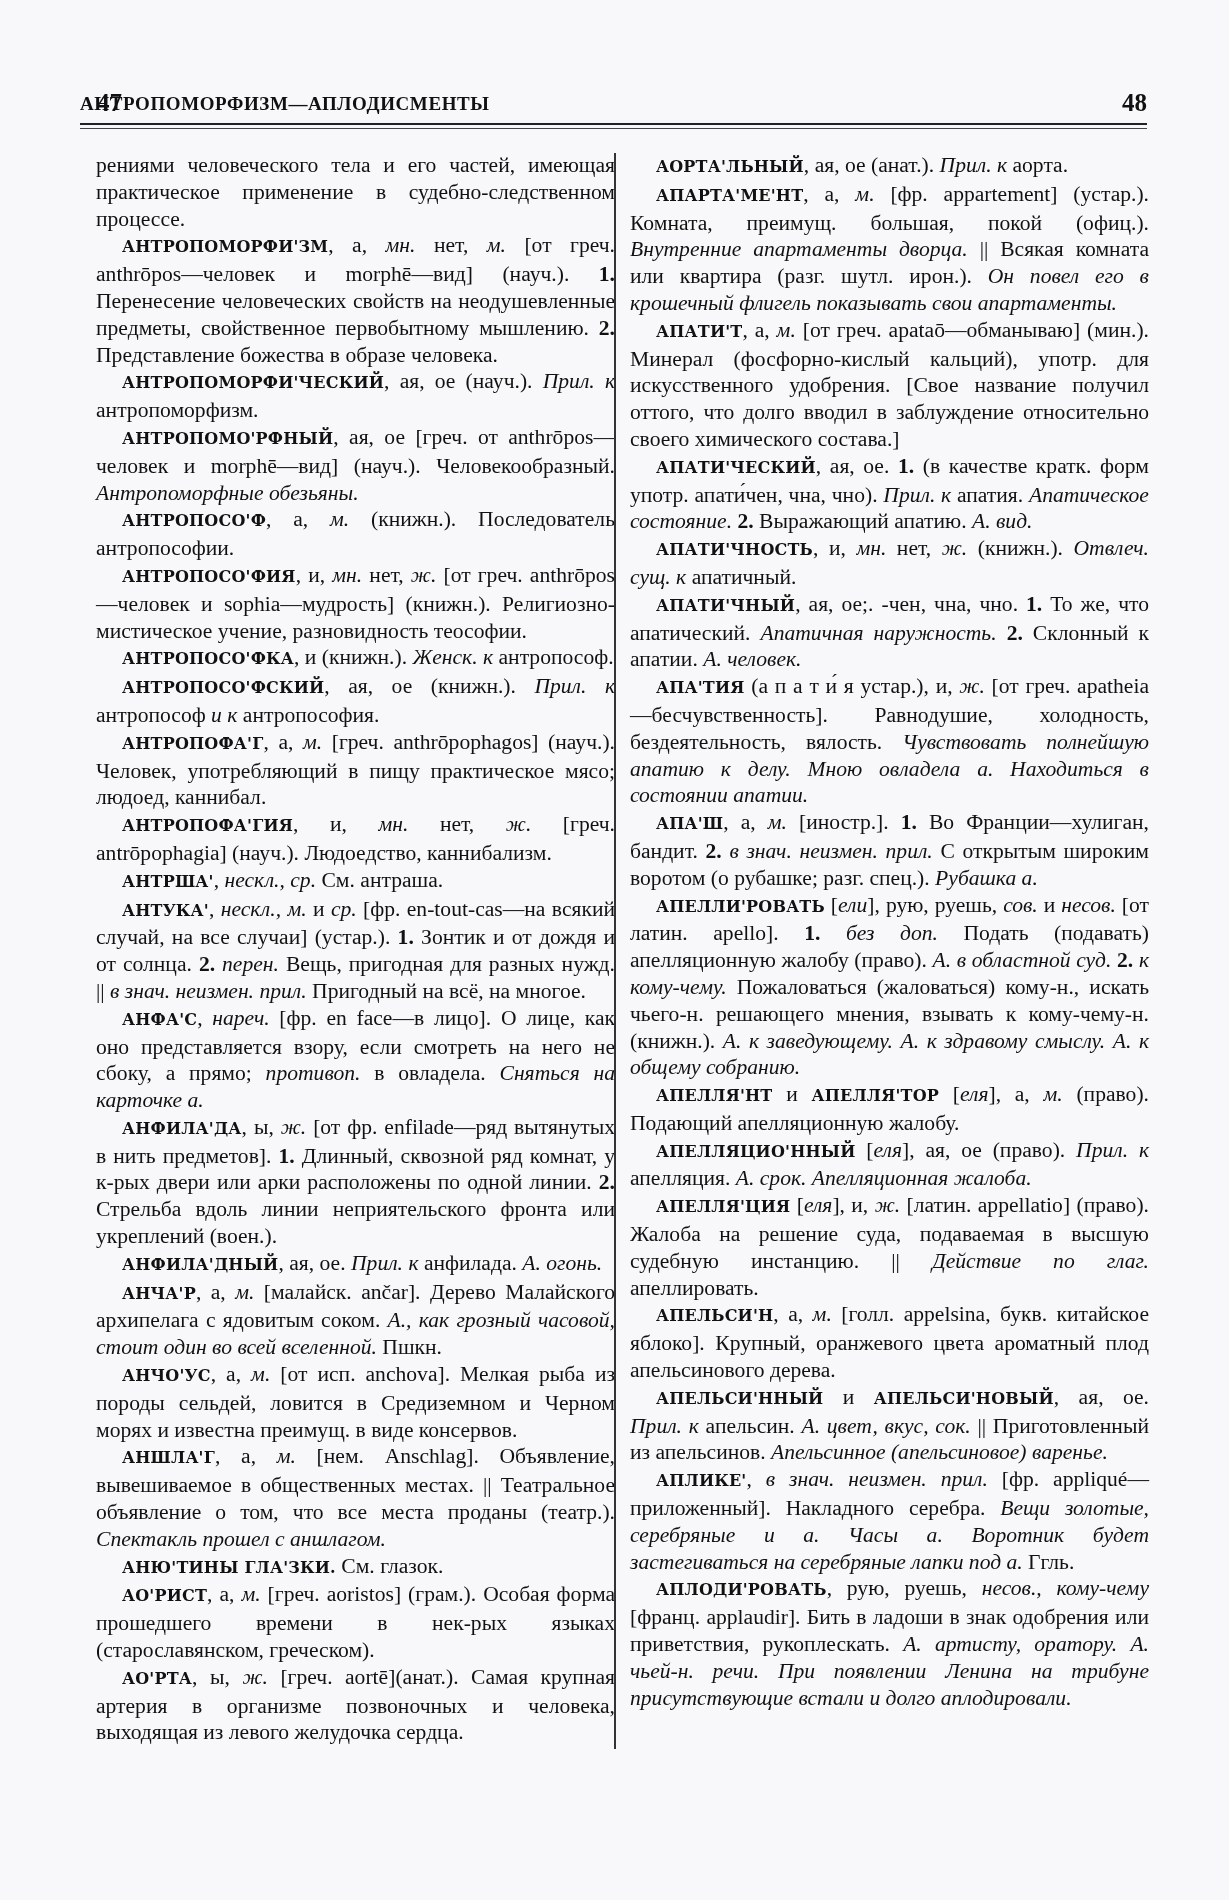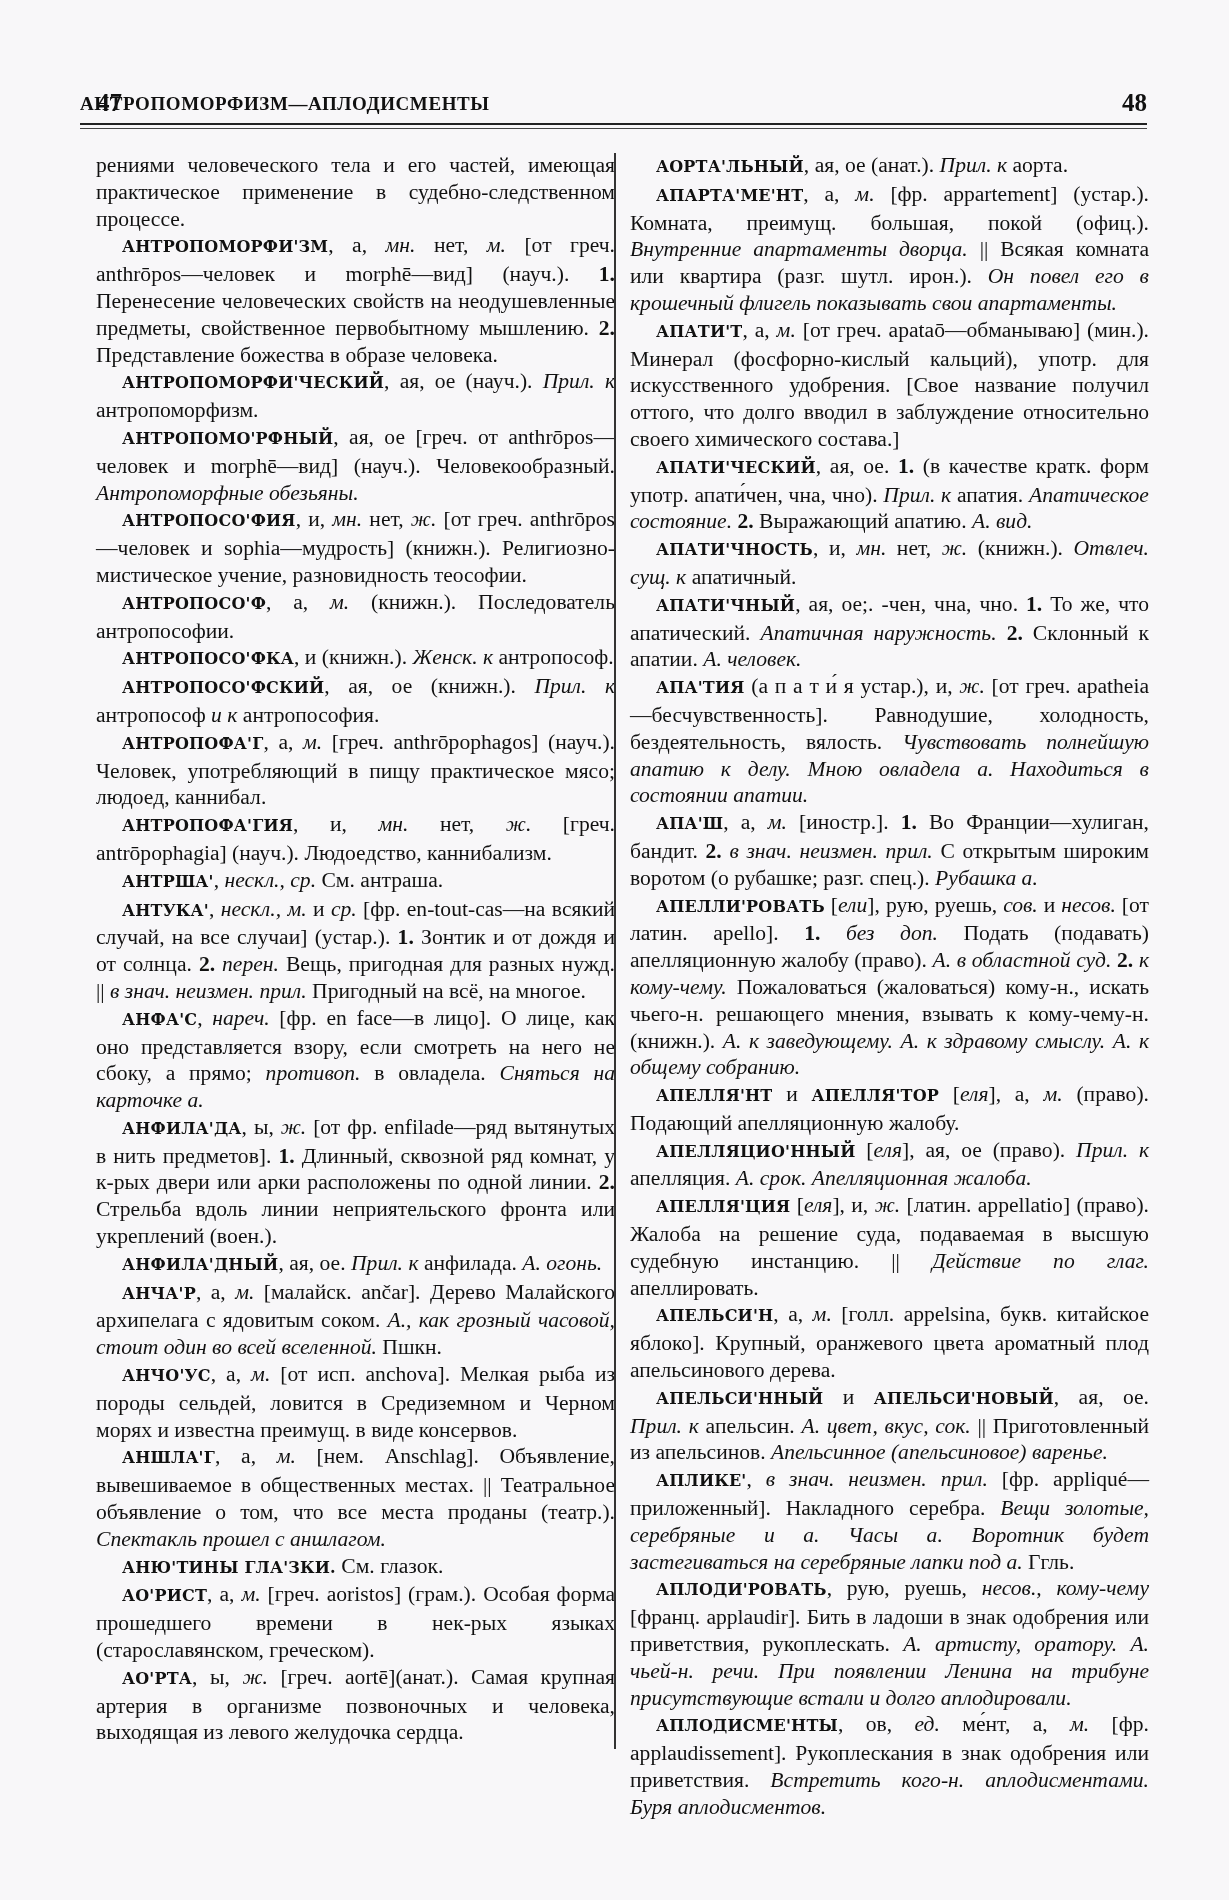--- a/index.html
+++ b/index.html
@@ -53,22 +53,22 @@
   <span class="running-title">АНТРОПОМОРФИЗМ—АПЛОДИСМЕНТЫ</span>
   <span class="pnum right">48</span>
 </div>
 <div class="rule-double"></div>
 
 <div class="column left" id="col-0">
     <p class="entry"><span>рениями человеческого тела и его частей, имеющая практическое применение в судебно-следственном процессе.</span></p>
     <p class="entry indent"><span class="hw">АНТРОПОМОРФИ'ЗМ</span><span>, а, </span><span class="it">мн.</span><span> нет, </span><span class="it">м.</span><span> [от греч. anthrōpos—человек и morphē—вид] (науч.). </span><span class="b">1.</span><span> Перенесение человеческих свойств на неодушевленные предметы, свойственное первобытному мышлению. </span><span class="b">2.</span><span> Представление божества в образе человека.</span></p>
     <p class="entry indent"><span class="hw">АНТРОПОМОРФИ'ЧЕСКИЙ</span><span>, ая, ое (науч.). </span><span class="it">Прил. к</span><span> антропоморфизм.</span></p>
     <p class="entry indent"><span class="hw">АНТРОПОМО'РФНЫЙ</span><span>, ая, ое [греч. от anthrōpos—человек и morphē—вид] (науч.). Человекообразный. </span><span class="it">Антропоморфные обезьяны.</span></p>
+    <p class="entry indent"><span class="hw">АНТРОПОСО'Ф</span><span>, а, </span><span class="it">м.</span><span> (книжн.). Последователь антропософии.</span></p>
     <p class="entry indent"><span class="hw">АНТРОПОСО'ФИЯ</span><span>, и, </span><span class="it">мн.</span><span> нет, </span><span class="it">ж.</span><span> [от греч. anthrōpos—человек и sophia—мудрость] (книжн.). Религиозно-мистическое учение, разновидность теософии.</span></p>
-    <p class="entry indent"><span class="hw">АНТРОПОСО'Ф</span><span>, а, </span><span class="it">м.</span><span> (книжн.). Последователь антропософии.</span></p>
     <p class="entry indent"><span class="hw">АНТРОПОСО'ФКА</span><span>, и (книжн.). </span><span class="it">Женск. к</span><span> антропософ.</span></p>
     <p class="entry indent"><span class="hw">АНТРОПОСО'ФСКИЙ</span><span>, ая, ое (книжн.). </span><span class="it">Прил. к</span><span> антропософ </span><span class="it">и к</span><span> антропософия.</span></p>
     <p class="entry indent"><span class="hw">АНТРОПОФА'Г</span><span>, а, </span><span class="it">м.</span><span> [греч. anthrōpophagos] (науч.). Человек, употребляющий в пищу практическое мясо; людоед, каннибал.</span></p>
     <p class="entry indent"><span class="hw">АНТРОПОФА'ГИЯ</span><span>, и, </span><span class="it">мн.</span><span> нет, </span><span class="it">ж.</span><span> [греч. antrōpophagia] (науч.). Людоедство, каннибализм.</span></p>
     <p class="entry indent"><span class="hw">АНТРША'</span><span>, </span><span class="it">нескл., ср.</span><span> См. антраша.</span></p>
     <p class="entry indent"><span class="hw">АНТУКА'</span><span>, </span><span class="it">нескл., м.</span><span> и </span><span class="it">ср.</span><span> [фр. en-tout-cas—на всякий случай, на все случаи] (устар.). </span><span class="b">1.</span><span> Зонтик и от дождя и от солнца. </span><span class="b">2.</span><span> </span><span class="it">перен.</span><span> Вещь, пригодная для разных нужд. || </span><span class="it">в знач. неизмен. прил.</span><span> Пригодный на всё, на многое.</span></p>
     <p class="entry indent"><span class="hw">АНФА'С</span><span>, </span><span class="it">нареч.</span><span> [фр. en face—в лицо]. О лице, как оно представляется взору, если смотреть на него не сбоку, а прямо; </span><span class="it">противоп.</span><span> в овладела. </span><span class="it">Сняться на карточке а.</span></p>
     <p class="entry indent"><span class="hw">АНФИЛА'ДА</span><span>, ы, </span><span class="it">ж.</span><span> [от фр. enfilade—ряд вытянутых в нить предметов]. </span><span class="b">1.</span><span> Длинный, сквозной ряд комнат, у к-рых двери или арки расположены по одной линии. </span><span class="b">2.</span><span> Стрельба вдоль линии неприятельского фронта или укреплений (воен.).</span></p>
     <p class="entry indent"><span class="hw">АНФИЛА'ДНЫЙ</span><span>, ая, ое. </span><span class="it">Прил. к</span><span> анфилада. </span><span class="it">А. огонь.</span></p>
     <p class="entry indent"><span class="hw">АНЧА'Р</span><span>, а, </span><span class="it">м.</span><span> [малайск. ančar]. Дерево Малайского архипелага с ядовитым соком. </span><span class="it">А., как грозный часовой, стоит один во всей вселенной.</span><span> Пшкн.</span></p>
@@ -89,14 +89,13 @@
     <p class="entry indent"><span class="hw">АПА'ТИЯ</span><span> (а п а т и́ я  устар.), и, </span><span class="it">ж.</span><span> [от греч. apatheia—бесчувственность]. Равнодушие, холодность, бездеятельность, вялость. </span><span class="it">Чувствовать полнейшую апатию к делу. Мною овладела а. Находиться в состоянии апатии.</span></p>
     <p class="entry indent"><span class="hw">АПА'Ш</span><span>, а, </span><span class="it">м.</span><span> [иностр.]. </span><span class="b">1.</span><span> Во Франции—хулиган, бандит. </span><span class="b">2.</span><span> </span><span class="it">в знач. неизмен. прил.</span><span> С открытым широким воротом (о рубашке; разг. спец.). </span><span class="it">Рубашка а.</span></p>
     <p class="entry indent"><span class="hw">АПЕЛЛИ'РОВАТЬ</span><span> [</span><span class="it">ели</span><span>], рую, руешь, </span><span class="it">сов.</span><span> и </span><span class="it">несов.</span><span> [от латин. apello]. </span><span class="b">1.</span><span> </span><span class="it">без доп.</span><span> Подать (подавать) апелляционную жалобу (право). </span><span class="it">А. в областной суд.</span><span> </span><span class="b">2.</span><span> </span><span class="it">к кому-чему.</span><span> Пожаловаться (жаловаться) кому-н., искать чьего-н. решающего мнения, взывать к кому-чему-н. (книжн.). </span><span class="it">А. к заведующему. А. к здравому смыслу. А. к общему собранию.</span></p>
     <p class="entry indent"><span class="hw">АПЕЛЛЯ'НТ</span><span> и </span><span class="hw">АПЕЛЛЯ'ТОР</span><span> [</span><span class="it">еля</span><span>], а, </span><span class="it">м.</span><span> (право). Подающий апелляционную жалобу.</span></p>
     <p class="entry indent"><span class="hw">АПЕЛЛЯЦИО'ННЫЙ</span><span> [</span><span class="it">еля</span><span>], ая, ое (право). </span><span class="it">Прил. к</span><span> апелляция. </span><span class="it">А. срок. Апелляционная жалоба.</span></p>
     <p class="entry indent"><span class="hw">АПЕЛЛЯ'ЦИЯ</span><span> [</span><span class="it">еля</span><span>], и, </span><span class="it">ж.</span><span> [латин. appellatio] (право). Жалоба на решение суда, подаваемая в высшую судебную инстанцию. || </span><span class="it">Действие по глаг.</span><span> апеллировать.</span></p>
     <p class="entry indent"><span class="hw">АПЕЛЬСИ'Н</span><span>, а, </span><span class="it">м.</span><span> [голл. appelsina, букв. китайское яблоко]. Крупный, оранжевого цвета ароматный плод апельсинового дерева.</span></p>
     <p class="entry indent"><span class="hw">АПЕЛЬСИ'ННЫЙ</span><span> и </span><span class="hw">АПЕЛЬСИ'НОВЫЙ</span><span>, ая, ое. </span><span class="it">Прил. к</span><span> апельсин. </span><span class="it">А. цвет, вкус, сок.</span><span> || Приготовленный из апельсинов. </span><span class="it">Апельсинное (апельсиновое) варенье.</span></p>
     <p class="entry indent"><span class="hw">АПЛИКЕ'</span><span>, </span><span class="it">в знач. неизмен. прил.</span><span> [фр. appliqué—приложенный]. Накладного серебра. </span><span class="it">Вещи золотые, серебряные и а. Часы а. Воротник будет застегиваться на серебряные лапки под а.</span><span> Ггль.</span></p>
     <p class="entry indent"><span class="hw">АПЛОДИ'РОВАТЬ</span><span>, рую, руешь, </span><span class="it">несов., кому-чему</span><span> [франц. applaudir]. Бить в ладоши в знак одобрения или приветствия, рукоплескать. </span><span class="it">А. артисту, оратору. А. чьей-н. речи. При появлении Ленина на трибуне присутствующие встали и долго аплодировали.</span></p>
-    <p class="entry indent"><span class="hw">АПЛОДИСМЕ'НТЫ</span><span>, ов, </span><span class="it">ед.</span><span> ме́нт, а, </span><span class="it">м.</span><span> [фр. applaudissement]. Рукоплескания в знак одобрения или приветствия. </span><span class="it">Встретить кого-н. аплодисментами. Буря аплодисментов.</span></p>
   </div>
 
 </body></html>

